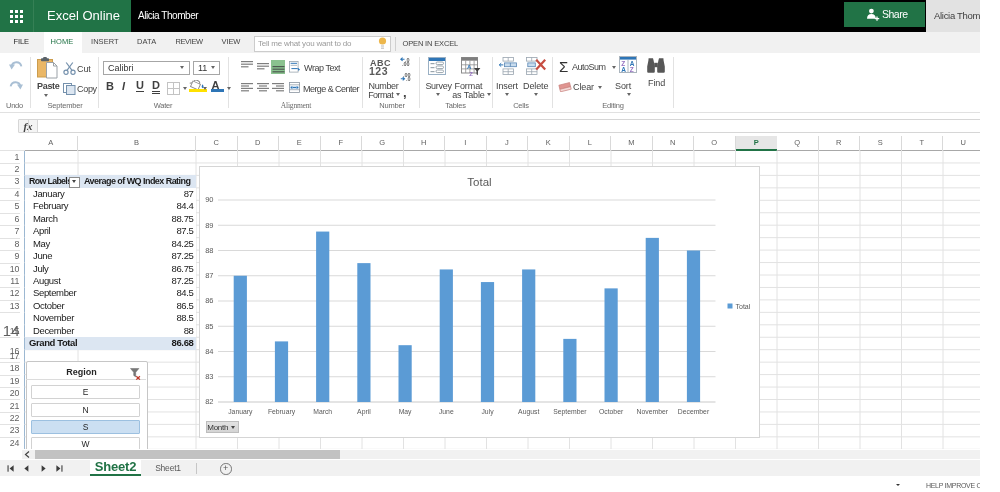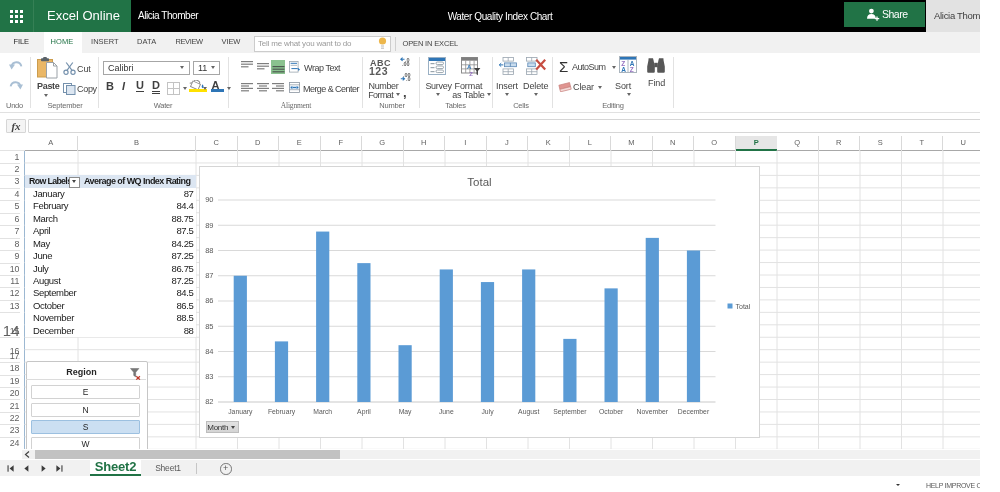--- a/index.html
+++ b/index.html
@@ -31,21 +31,20 @@
  <rect x="0" y="5" width="3" height="3"></rect>
         <rect x="5" y="5" width="3" height="3"></rect>
         <rect x="10" y="5" width="3" height="3"></rect>
  <rect x="0" y="10" width="3" height="3"></rect>
         <rect x="5" y="10" width="3" height="3"></rect>
         <rect x="10" y="10" width="3" height="3"></rect>
       </g>
 </svg>
 <div class="abs" style="left:47px;top:8px;font-size:13px;color:#fff;">Excel Online</div>
 <div class="abs" style="left:138px;top:10px;font-size:10px;letter-spacing:-0.45px;color:#fff;white-space:nowrap;">Alicia Thomber</div>
-<div class="abs" style="left:380px;top:10.5px;width:240px;text-align:center;font-size:10px;letter-spacing:-0.4px;color:#fff;white-space:nowrap;">Water Quality Index Chart</div>
 <div class="abs" style="left:844px;top:2px;width:81px;height:25px;background:#217346;"></div>
 <svg class="abs" style="left:866px;top:8px;" width="14" height="14" viewBox="0 0 14 14">
   <circle cx="5.4" cy="3.1" r="2.4" fill="#fff"></circle>
   <path d="M1 10.8 Q1 6 5.4 6 Q9.8 6 9.8 10.8 Z" fill="#fff"></path>
   <path d="M11 8.4 v4.4 M8.8 10.6 h4.4" stroke="#fff" stroke-width="1.3"></path>
 </svg>
 <div class="abs" style="left:882px;top:8px;font-size:10.5px;letter-spacing:-0.5px;color:#fff;">Share</div>
 <div class="abs" style="left:926px;top:0;width:74px;height:31.8px;background:#e2e2e2;"></div>
 <div class="abs" style="left:934px;top:10px;font-size:9.5px;letter-spacing:-0.3px;color:#404040;white-space:nowrap;">Alicia Thomber</div>
 
@@ -304,21 +303,21 @@
   <rect x="7.2" y="5.8" width="3.6" height="4.4"></rect>
  </g>
  <rect x="7.6" y="1.6" width="2.8" height="2.6" fill="#fff"></rect>
 </svg>
 <div class="btxt" style="left:648px;top:78px;">Find</div>
 
 <svg class="abs" style="left:988.5px;top:101.5px;" width="8" height="6" viewBox="0 0 8 6">
  <path d="M1 4.5 L4 1.5 L7 4.5" fill="none" stroke="#555" stroke-width="1.4"></path>
 </svg>
 
-<div class="abs" style="left:6px;top:118.5px;width:18px;height:12px;border:1px solid #d6d6d6;border-radius:1px;background:#f4f4f4;
+<div class="abs" style="left:18px;top:118.5px;width:18px;height:12px;border:1px solid #d6d6d6;border-radius:1px;background:#f4f4f4;
      font-family:'Liberation Serif',serif;font-style:italic;font-weight:bold;font-size:11px;color:#444;
      text-align:center;line-height:12px;">fx</div>
 <div class="abs" style="left:28px;top:118.5px;width:966px;height:12px;border:1px solid #d6d6d6;border-radius:1px;"></div>
 
 <div class="abs" style="left:0;top:136.0px;width:984.5px;height:14.5px;background:#fff;"></div>
 <div class="abs" style="left:24.5px;top:149.5px;width:960.0px;height:1px;background:#a8a8a8;"></div>
 <div class="abs" style="left:0;top:149.5px;width:24.5px;height:1px;background:#e2e2e2;"></div>
 <div class="abs" style="left:24.5px;top:136.0px;width:53.5px;height:14.5px;box-sizing:border-box;border-right:1px solid #d9d9d9;text-align:center;font-size:7.5px;color:#5f5f5f;line-height:14.5px;">A</div>
 <div class="abs" style="left:78.0px;top:136.0px;width:118.0px;height:14.5px;box-sizing:border-box;border-right:1px solid #d9d9d9;text-align:center;font-size:7.5px;color:#5f5f5f;line-height:14.5px;">B</div>
 <div class="abs" style="left:196.0px;top:136.0px;width:41.5px;height:14.5px;box-sizing:border-box;border-right:1px solid #d9d9d9;text-align:center;font-size:7.5px;color:#5f5f5f;line-height:14.5px;">C</div>
@@ -459,20 +458,24 @@
       <span class="val">86.5</span>
     </div>
 <div class="cellrow" style="top:312.35px;height:12.45px;line-height:12.45px;">
       <span class="mon">November</span>
       <span class="val">88.5</span>
     </div>
 <div class="cellrow" style="top:324.80px;height:12.45px;line-height:12.45px;">
       <span class="mon">December</span>
       <span class="val">88</span>
     </div>
+<div class="cellrow" style="top:337.25px;height:12.45px;background:#dce6f2;font-weight:bold;line-height:12.45px;">
+      <span class="mon" style="left:4.5px;letter-spacing:-0.4px;">Grand Total</span>
+      <span class="val">86.68</span>
+    </div>
 
 <div class="abs" style="left:25.5px;top:361px;width:120px;height:89px;background:#fff;border:1px solid #c6c6c6;border-radius:2px;"></div>
 <div class="abs" style="left:25.5px;top:361px;width:120px;height:19px;border-bottom:1px solid #dcdcdc;box-sizing:border-box;"></div>
 <div class="abs" style="left:25.5px;top:366.5px;width:112px;text-align:center;font-size:9px;font-weight:bold;color:#262626;">Region</div>
 <svg class="abs" style="left:130px;top:368px;" width="11" height="12" viewBox="0 0 11 12">
  <path d="M0.5 0.5 h8.4 l-3.2 3.8 v4.6 l-2 -1.5 v-3.1 Z" fill="#787878" stroke="#696969" stroke-width="0.5"></path>
  <path d="M6.3 8.2 l3.6 3.4 M9.9 8.2 l-3.6 3.4" stroke="#c0392b" stroke-width="1.3"></path>
 </svg>
 
 <div class="abs" style="left:31px;top:385.2px;width:109px;height:14px;background:#fff;border:1px solid #d2d2d2;border-radius:1px;box-sizing:border-box;text-align:center;font-size:8.5px;color:#262626;line-height:13px;">E</div>

